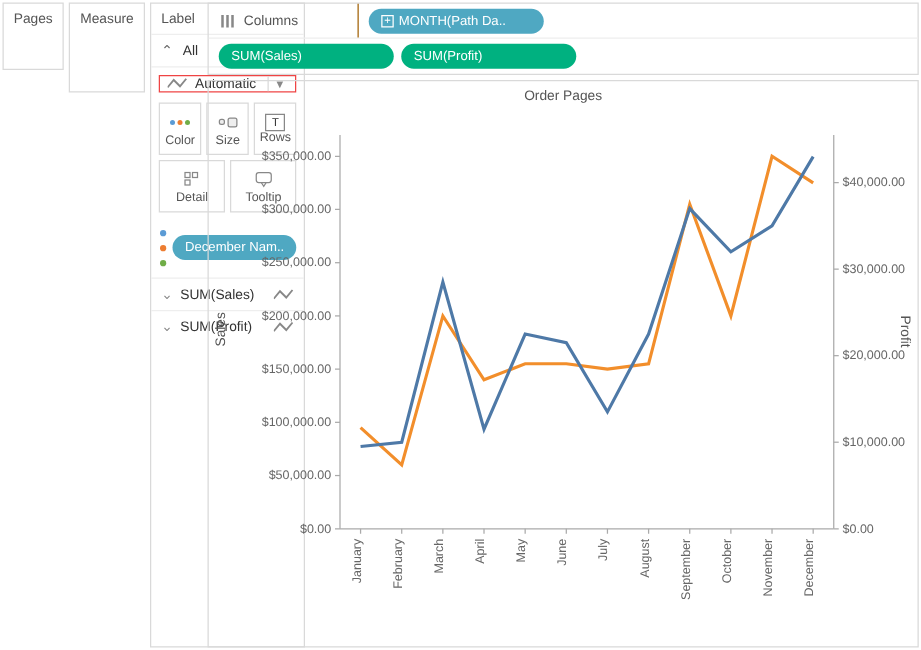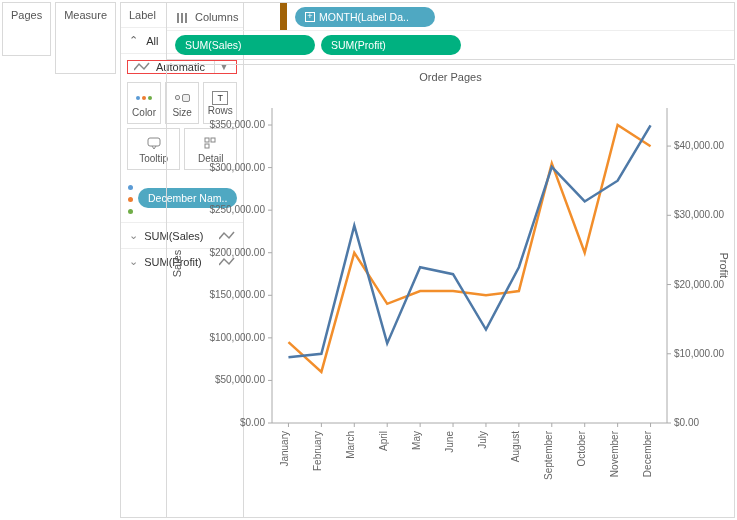--- a/index.html
+++ b/index.html
@@ -31,21 +31,21 @@
   .pill.teal { background: #00b180; }
   .pill .plus { border: 1px solid #fff; width: 10px; height: 10px; display: inline-flex; align-items: center; justify-content: center; margin-right: 4px; font-size: 9px; line-height: 1; }
   .marks-sub { display: flex; align-items: center; justify-content: space-between; padding: 6px 8px; border-top: 1px solid #eee; cursor: pointer;}
   .marks-sub .lead{display:flex;align-items:center;gap:6px;}
   .legend-panel { padding: 6px 8px; }
   .legend-title { margin-bottom: 4px; }
   .legend-item { display: flex; align-items: center; gap: 6px; padding: 2px 0; }
   .swatch { width: 16px; height: 3px; }
   .shelves { border: 1px solid #d9d9d9; margin: 2px; }
   .shelf-row { display: flex; align-items: center; border-bottom: 1px solid #eee; height: 28px; }
-  .shelf-label { display: flex; align-items: center; gap: 6px; padding: 0 8px; width: 120px; border-right: 7px solid #a16207; color: #555; height:100%; }
+  .shelf-label { display: flex; align-items: center; gap: 6px; padding: 0 8px; width: 120px; border-right: 1px solid #a16207; color: #555; height:100%; }
   .shelf-body { flex: 1; display: flex; align-items: center; gap: 6px; padding: 0 8px; }
   .shelf-icon { width: 14px; text-align: center; }
   .shelf-icon.cols span{display:inline-block;width:2px;height:10px;background:#888;margin:0 1px;vertical-align:middle;}
   .shelf-icon.rows span{display:block;height:2px;width:10px;background:#888;margin:1px 0;}
   .chart-area { flex: 1; border: 1px solid #d9d9d9; margin: 2px; position: relative; overflow:hidden;}
   .chart-title { text-align: center; font-size: 11px; color: #555; padding-top: 6px; }
   .y-axis-label-left { position: absolute; left: 4px; top: 50%; transform: rotate(-90deg) translateX(50%); transform-origin: left top; font-size: 11px; color: #555; }
   .y-axis-label-right { position: absolute; right: 4px; top: 50%; transform: rotate(90deg) translateX(-50%); transform-origin: right top; font-size: 11px; color: #555; }
   svg .axis-line{stroke:#aaa;stroke-width:1;}
   svg .tick-label{font-size:10px;fill:#666;}
@@ -109,35 +109,35 @@
         </div>
         <div class="mbutton">
           <span class="ico" style="border:1px solid #888;width:16px;height:14px;font-size:9px;">T</span>
           <span class="lbl">Rows</span>
         </div>
       </div>
       <div class="marks-grid" style="padding-bottom:6px;">
         <div class="mbutton">
           <span class="ico">
               <svg width="14" height="14">
-                <rect x="1" y="1" width="12" height="8" rx="2" fill="none" stroke="#888"></rect>
-                <path d="M5 9 L7 12 L9 9" fill="none" stroke="#888"></path>
-              </svg>
-            </span>
-          <span class="lbl">Tooltip</span>
-        </div>
-        <div class="mbutton">
-          <span class="ico">
-              <svg width="14" height="14">
                 <rect x="1" y="1" width="4" height="4" fill="none" stroke="#888"></rect>
                 <rect x="7" y="1" width="4" height="4" fill="none" stroke="#888"></rect>
                 <rect x="1" y="7" width="4" height="4" fill="none" stroke="#888"></rect>
               </svg>
             </span>
           <span class="lbl">Detail</span>
+        </div>
+        <div class="mbutton">
+          <span class="ico">
+              <svg width="14" height="14">
+                <rect x="1" y="1" width="12" height="8" rx="2" fill="none" stroke="#888"></rect>
+                <path d="M5 9 L7 12 L9 9" fill="none" stroke="#888"></path>
+              </svg>
+            </span>
+          <span class="lbl">Tooltip</span>
         </div>
       </div>
 
       <div class="marks-pill-row">
         <span class="pi-color"><span style="background:#5b9bd5"></span><span style="background:#ed7d31"></span><span style="background:#70ad47"></span></span>
         <span class="pill blue">December Nam..</span>
       </div>
 
       <div class="marks-sub">
         <span class="lead">
@@ -168,21 +168,21 @@
   <div class="right-col">
     <div class="shelves">
       <div class="shelf-row">
         <div class="shelf-label">
           <span class="shelf-icon cols"><span></span><span></span><span></span></span>
           <span>Columns</span>
         </div>
         <div class="shelf-body">
           <span class="pill blue" style="min-width:140px;">
               <span class="plus">+</span>
-              <span>MONTH(Label Da..</span>
+              <span>MONTH(Path Da..</span>
             </span>
         </div>
       </div>
       <div class="shelf-row" style="border-bottom:none;">
         <div class="shelf-body">
           <span class="pill teal" style="min-width:140px;">SUM(Sales)</span>
           <span class="pill teal" style="min-width:140px;">SUM(Profit)</span>
         </div>
       </div>
     </div>

